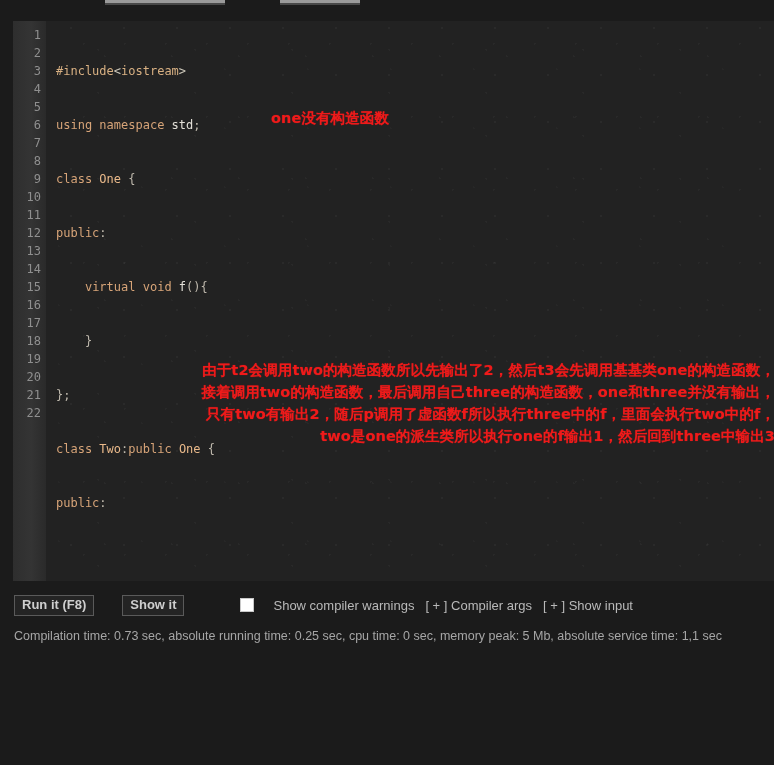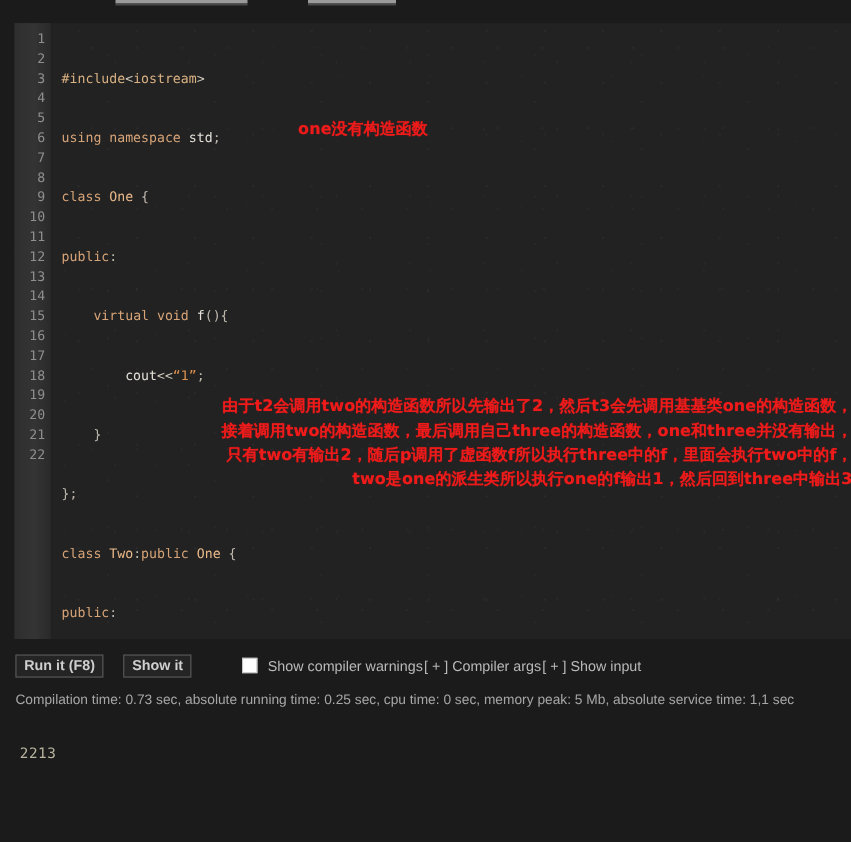--- a/index.html
+++ b/index.html
@@ -126,21 +126,21 @@
 
   
   #controls {
     position: absolute;
     left: 0;
     top: 592px;
     width: 774px;
     height: 26px;
     display: flex;
     align-items: center;
-    gap: 0;
+    gap: 10px;
   }
 
   .btn {
     margin-left: 14px;
     padding: 2px 7px 3px 7px;
     background: #242424;
     border: 1px solid #5a5a5a;
     color: #cfcfcf;
     font-family: "Liberation Sans", sans-serif;
     font-size: 13px;
@@ -244,21 +244,20 @@
         <div>21</div>
         <div>22</div>
       </div>
 
     <div id="code-area">
       <div class="ln"><span class="pre">#include</span><span class="op">&lt;</span><span class="pre">iostream</span><span class="op">&gt;</span></div>
       <div class="ln"><span class="k">using namespace</span> <span class="id">std</span><span class="pun">;</span></div>
       <div class="ln"><span class="k">class</span> <span class="cls">One</span> <span class="pun">{</span></div>
       <div class="ln"><span class="k">public</span><span class="pun">:</span></div>
       <div class="ln">    <span class="k">virtual void</span> <span class="id">f</span><span class="pun">(){</span></div>
-      <div class="ln">        <span class="id">cout</span><span class="op">&lt;&lt;</span><span class="str">“1”</span><span class="pun">;</span></div>
       <div class="ln">    <span class="pun">}</span></div>
       <div class="ln"><span class="pun">};</span></div>
       <div class="ln"><span class="k">class</span> <span class="cls">Two</span><span class="pun">:</span><span class="k">public</span> <span class="cls">One</span> <span class="pun">{</span></div>
       <div class="ln"><span class="k">public</span><span class="pun">:</span></div>
       
       
       
       
       
       
@@ -287,17 +286,14 @@
     </div>
 
     <div class="expander">
       <span class="plus">[ + ]</span>
       <span>Show input</span>
     </div>
   </div>
 
   <div id="status-line">Compilation time: 0.73 sec, absolute running time: 0.25 sec, cpu time: 0 sec, memory peak: 5 Mb, absolute service time: 1,1 sec</div>
 
-  <div id="output-panel">
-    <div id="output-text">2213</div>
-  </div>
 
 </div>
 
 </body></html>

